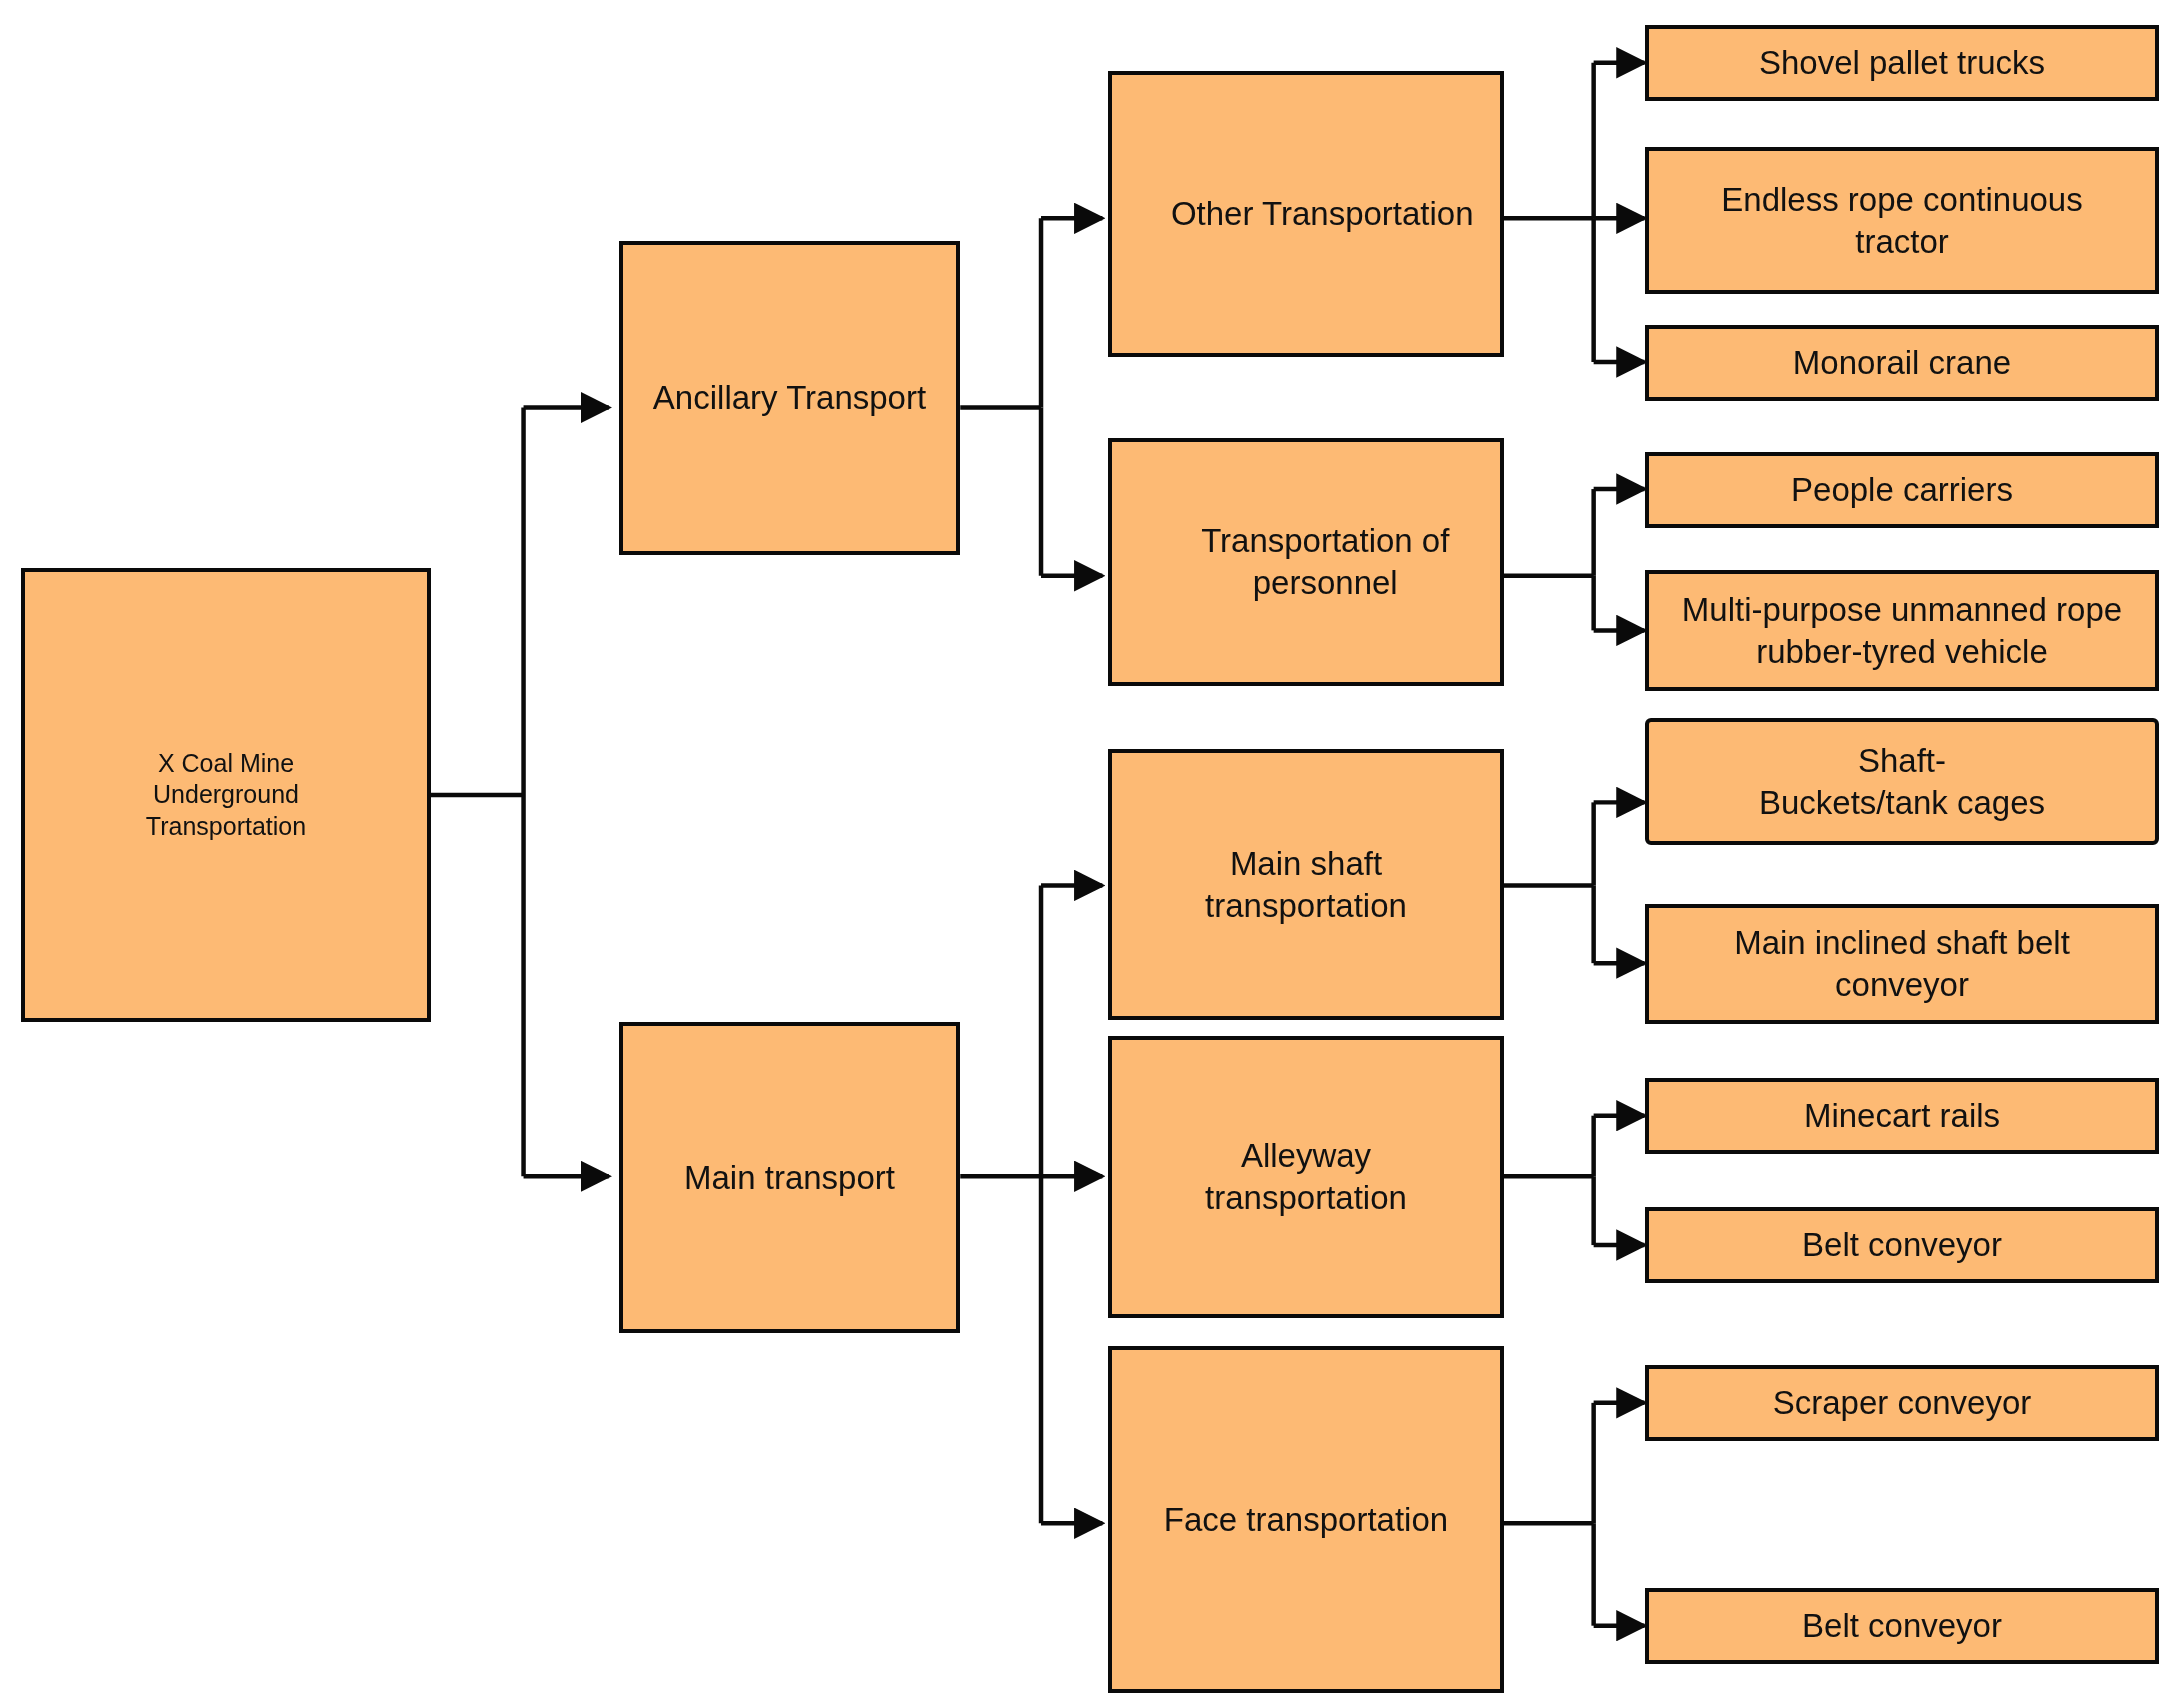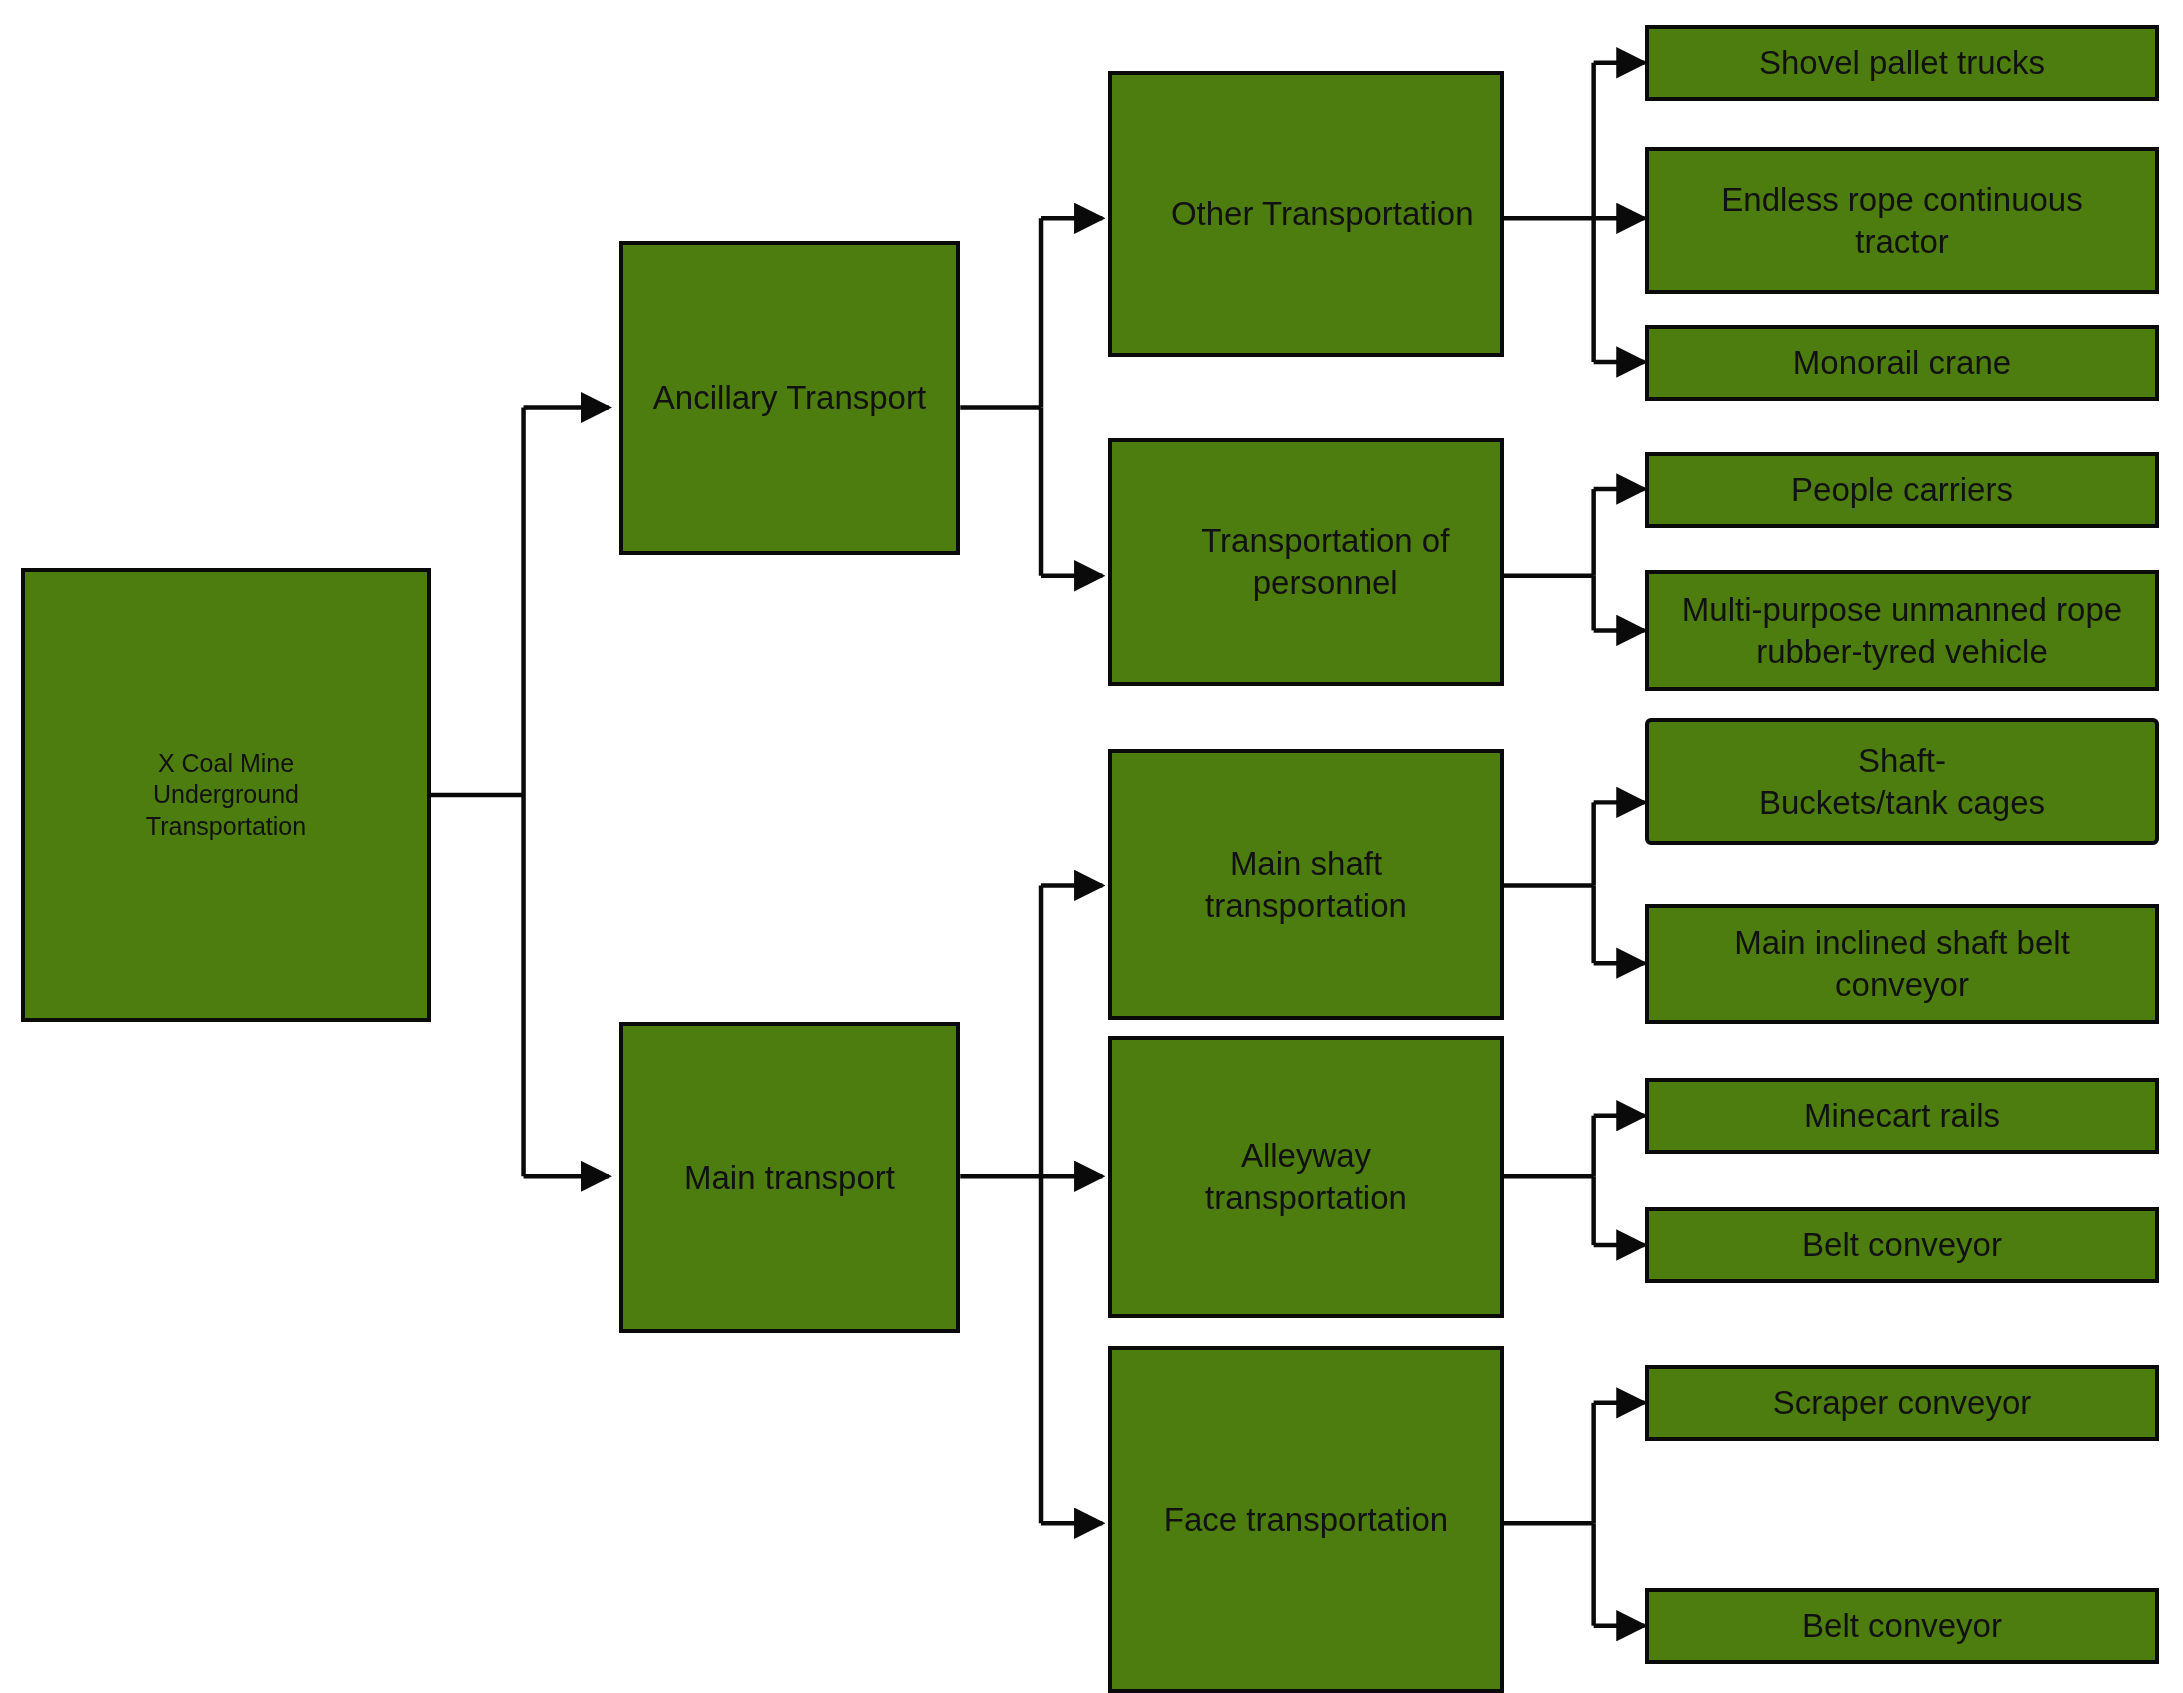--- a/index.html
+++ b/index.html
@@ -22,21 +22,21 @@
     left: 0;
     top: 0;
     width: 2183px;
     height: 1693px;
     pointer-events: none;
   }
   .node {
     position: absolute;
     box-sizing: border-box;
     border: 4.5px solid #0a0a0a;
-    background: #4d7c0f;
+    background: #fdba74;
     display: flex;
     align-items: center;
     justify-content: center;
     text-align: center;
     color: #111111;
     line-height: 1.26;
     padding: 3px 7.5px;
     z-index: 2;
   }
   .node .label {

